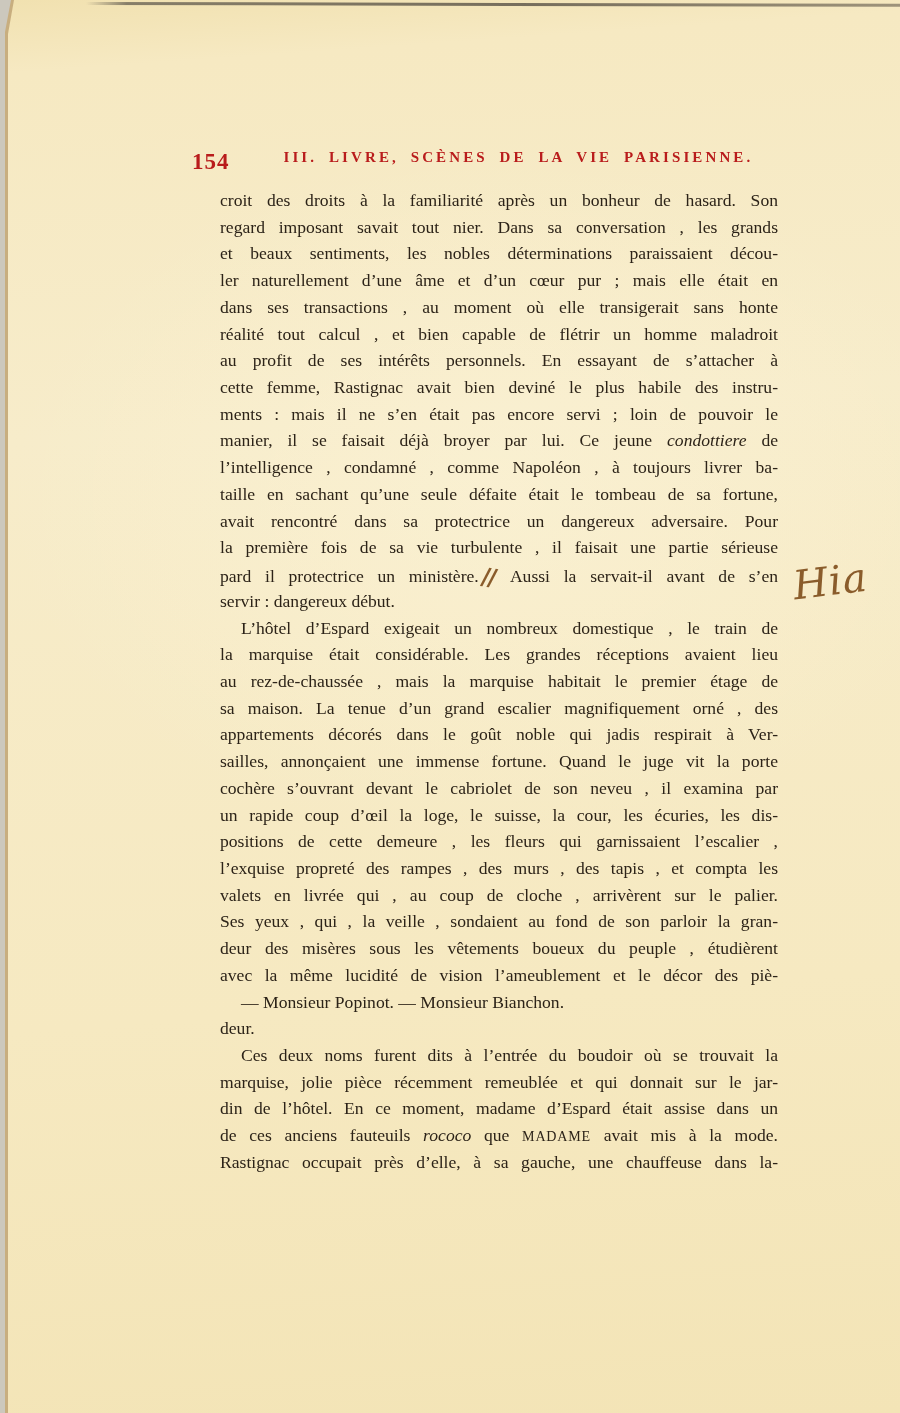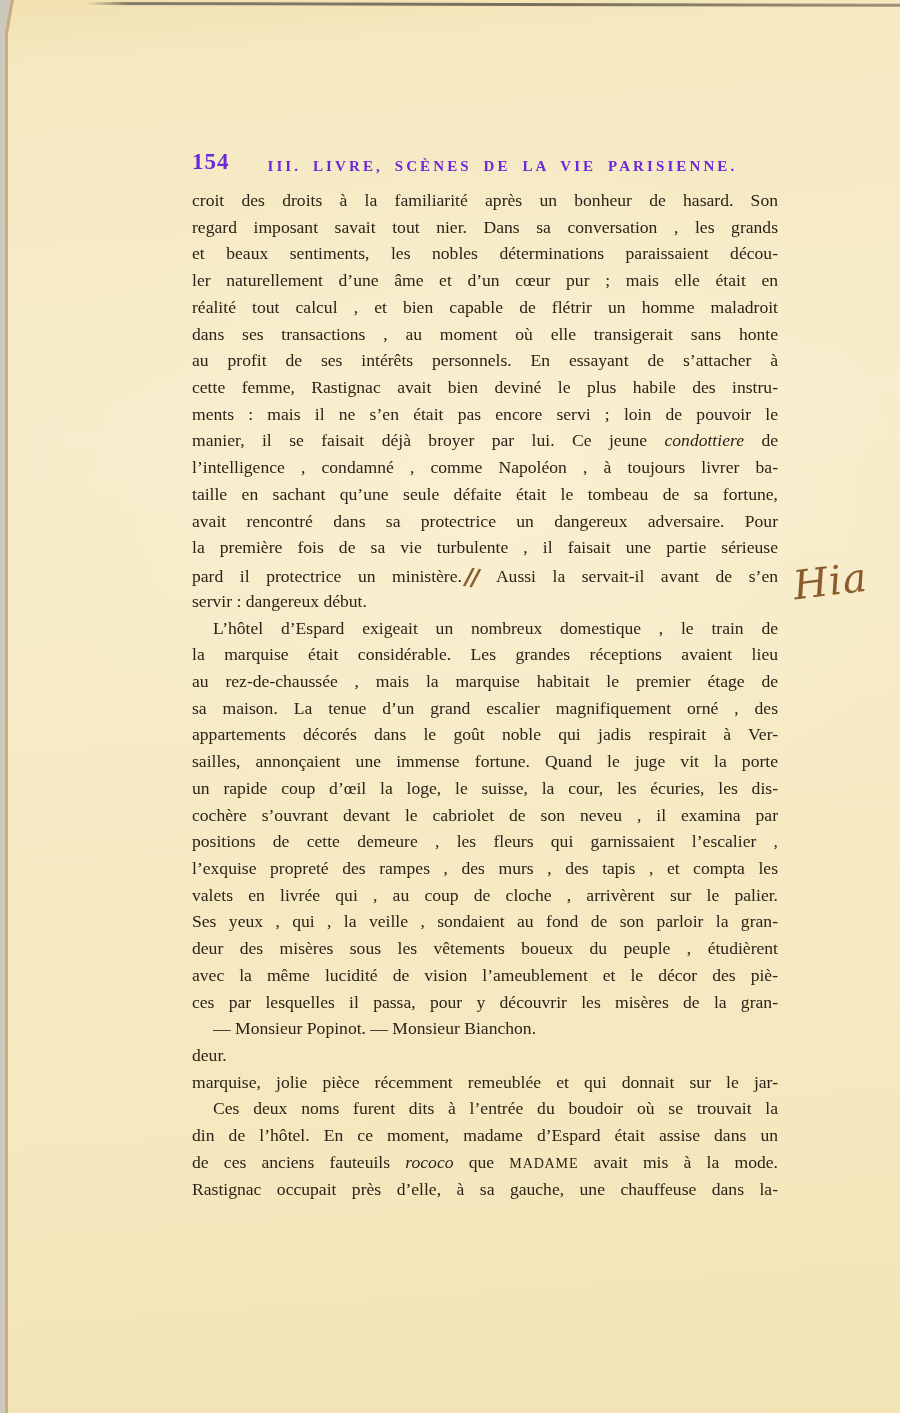--- a/index.html
+++ b/index.html
@@ -21,36 +21,37 @@
       linear-gradient(176deg, #f1e1b0 0%, #f6e9c2 5%, #f7ecca 30%, #f6e9c1 70%, #f3e4b6 100%);
     clip-path:polygon(14px 0px, 900px 0px, 900px 1413px, 8px 1413px, 8px 34px);
   }
   .scan-line {
     position:absolute; top:2px; left:86px; width:814px; height:3px;
     background:linear-gradient(90deg, rgba(116,108,91,0) 0%, rgba(116,108,91,0.85) 5%, rgba(105,97,82,0.9) 55%, rgba(128,118,99,0.75) 100%);
     transform:rotate(0.12deg); transform-origin:left center;
   }
   .header {
     position:absolute; top:149px; left:192px; width:586px;
-    display:flex; align-items:flex-end; color:#6d28d9;
+    display:flex; align-items:flex-start; color:#b91c1c;gap:16px;
   }
   .page-number { font-size:23px; font-weight:bold; letter-spacing:1px; }
   .running-title {
     font-size:15px; font-weight:bold;
     letter-spacing:3.1px; word-spacing:5px;
     margin-left:38px; white-space:nowrap;
   }
   .text-block {
     position:absolute; top:187px; left:192px; width:586px;
     color:#2c2318; font-size:17.6px;
   }
   .line {
     height:26.72px; line-height:26.72px;
     text-align:justify; text-align-last:justify;
     overflow:hidden;
+    margin-left:28px;
   }
   .line.last { text-align-last:left; }
   .line.indent { text-indent:21px; }
   .i { font-style:italic; }
   .sc { text-transform:uppercase; font-size:0.8em; letter-spacing:0.8px; }
   .pen {
     color:#8a5c2b; font-size:1.35em; font-weight:bold;
     display:inline-block; transform:rotate(10deg) translateY(3px);
     letter-spacing:-2px; margin:0 2px 0 3px;
     font-family:"DejaVu Serif",serif;
@@ -72,49 +73,48 @@
 <div class="header">
   <span class="page-number">154</span>
   <span class="running-title">III. LIVRE, SCÈNES DE LA VIE PARISIENNE.</span>
 </div>
 
 <div class="text-block">
     <div class="line"><span>croit des droits à la familiarité après un bonheur de hasard. Son</span></div>
     <div class="line"><span>regard imposant savait tout nier. Dans sa conversation , les grands</span></div>
     <div class="line"><span>et beaux sentiments, les nobles déterminations paraissaient décou-</span></div>
     <div class="line"><span>ler naturellement d’une âme et d’un cœur pur ; mais elle était en</span></div>
+    <div class="line"><span>dans ses transactions , au moment où elle transigerait sans honte</span></div>
     <div class="line"><span>réalité tout calcul , et bien capable de flétrir un homme maladroit</span></div>
-    <div class="line"><span>dans ses transactions , au moment où elle transigerait sans honte</span></div>
     <div class="line"><span>au profit de ses intérêts personnels. En essayant de s’attacher à</span></div>
     <div class="line"><span>cette femme, Rastignac avait bien deviné le plus habile des instru-</span></div>
     <div class="line"><span>ments : mais il ne s’en était pas encore servi ; loin de pouvoir le</span></div>
     <div class="line"><span>manier, il se faisait déjà broyer par lui. Ce jeune </span><span class="i">condottiere</span><span> de</span></div>
     <div class="line"><span>l’intelligence , condamné , comme Napoléon , à toujours livrer ba-</span></div>
     <div class="line"><span>taille en sachant qu’une seule défaite était le tombeau de sa fortune,</span></div>
     <div class="line"><span>avait rencontré dans sa protectrice un dangereux adversaire. Pour</span></div>
     <div class="line"><span>la première fois de sa vie turbulente , il faisait une partie sérieuse</span></div>
     <div class="line"><span>pard il protectrice un ministère.</span><span class="pen">//</span><span> Aussi la servait-il avant de s’en</span></div>
     <div class="line last"><span>servir : dangereux début.</span></div>
     <div class="line indent"><span>L’hôtel d’Espard exigeait un nombreux domestique , le train de</span></div>
     <div class="line"><span>la marquise était considérable. Les grandes réceptions avaient lieu</span></div>
     <div class="line"><span>au rez-de-chaussée , mais la marquise habitait le premier étage de</span></div>
     <div class="line"><span>sa maison. La tenue d’un grand escalier magnifiquement orné , des</span></div>
     <div class="line"><span>appartements décorés dans le goût noble qui jadis respirait à Ver-</span></div>
     <div class="line"><span>sailles, annonçaient une immense fortune. Quand le juge vit la porte</span></div>
+    <div class="line"><span>cochère s’ouvrant devant le cabriolet de son neveu , il examina par</span></div>
     <div class="line"><span>un rapide coup d’œil la loge, le suisse, la cour, les écuries, les dis-</span></div>
-    <div class="line"><span>cochère s’ouvrant devant le cabriolet de son neveu , il examina par</span></div>
     <div class="line"><span>positions de cette demeure , les fleurs qui garnissaient l’escalier ,</span></div>
     <div class="line"><span>l’exquise propreté des rampes , des murs , des tapis , et compta les</span></div>
     <div class="line"><span>valets en livrée qui , au coup de cloche , arrivèrent sur le palier.</span></div>
     <div class="line"><span>Ses yeux , qui , la veille , sondaient au fond de son parloir la gran-</span></div>
     <div class="line"><span>deur des misères sous les vêtements boueux du peuple , étudièrent</span></div>
     <div class="line"><span>avec la même lucidité de vision l’ameublement et le décor des piè-</span></div>
-    <div class="line"><span>ces par lesquelles il passa, pour y découvrir les misères de la gran-</span></div>
     <div class="line last indent"><span>— Monsieur Popinot. — Monsieur Bianchon.</span></div>
     <div class="line last"><span>deur.</span></div>
+    <div class="line indent"><span>Ces deux noms furent dits à l’entrée du boudoir où se trouvait la</span></div>
     <div class="line"><span>marquise, jolie pièce récemment remeublée et qui donnait sur le jar-</span></div>
-    <div class="line indent"><span>Ces deux noms furent dits à l’entrée du boudoir où se trouvait la</span></div>
     <div class="line"><span>din de l’hôtel. En ce moment, madame d’Espard était assise dans un</span></div>
     <div class="line"><span>de ces anciens fauteuils </span><span class="i">rococo</span><span> que </span><span class="sc">Madame</span><span> avait mis à la mode.</span></div>
     <div class="line"><span>Rastignac occupait près d’elle, à sa gauche, une chauffeuse dans la-</span></div>
   </div>
 
 <div class="margin-note">Hia</div>
 
 </body></html>

